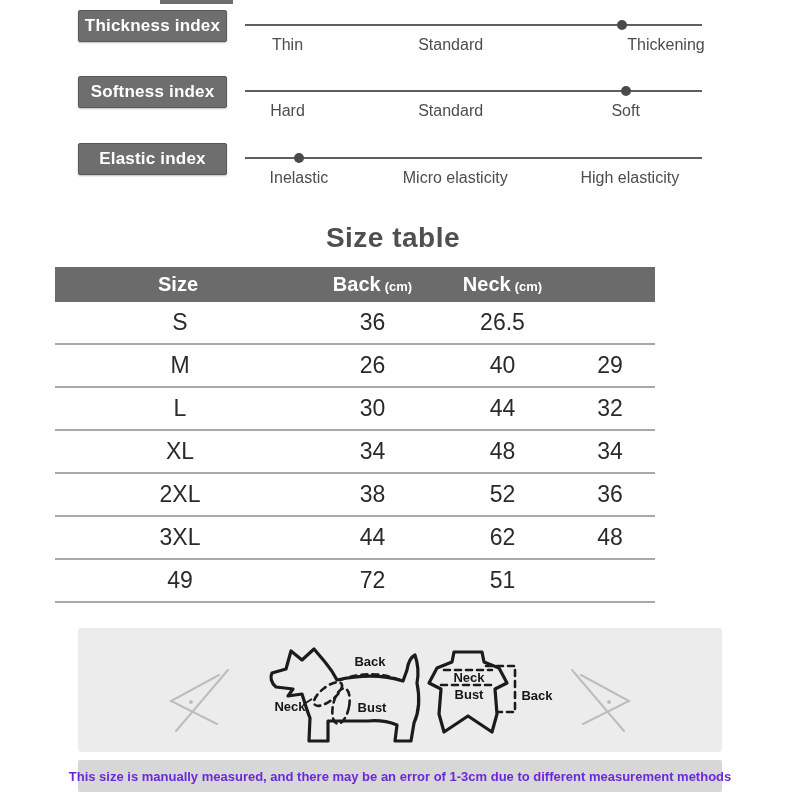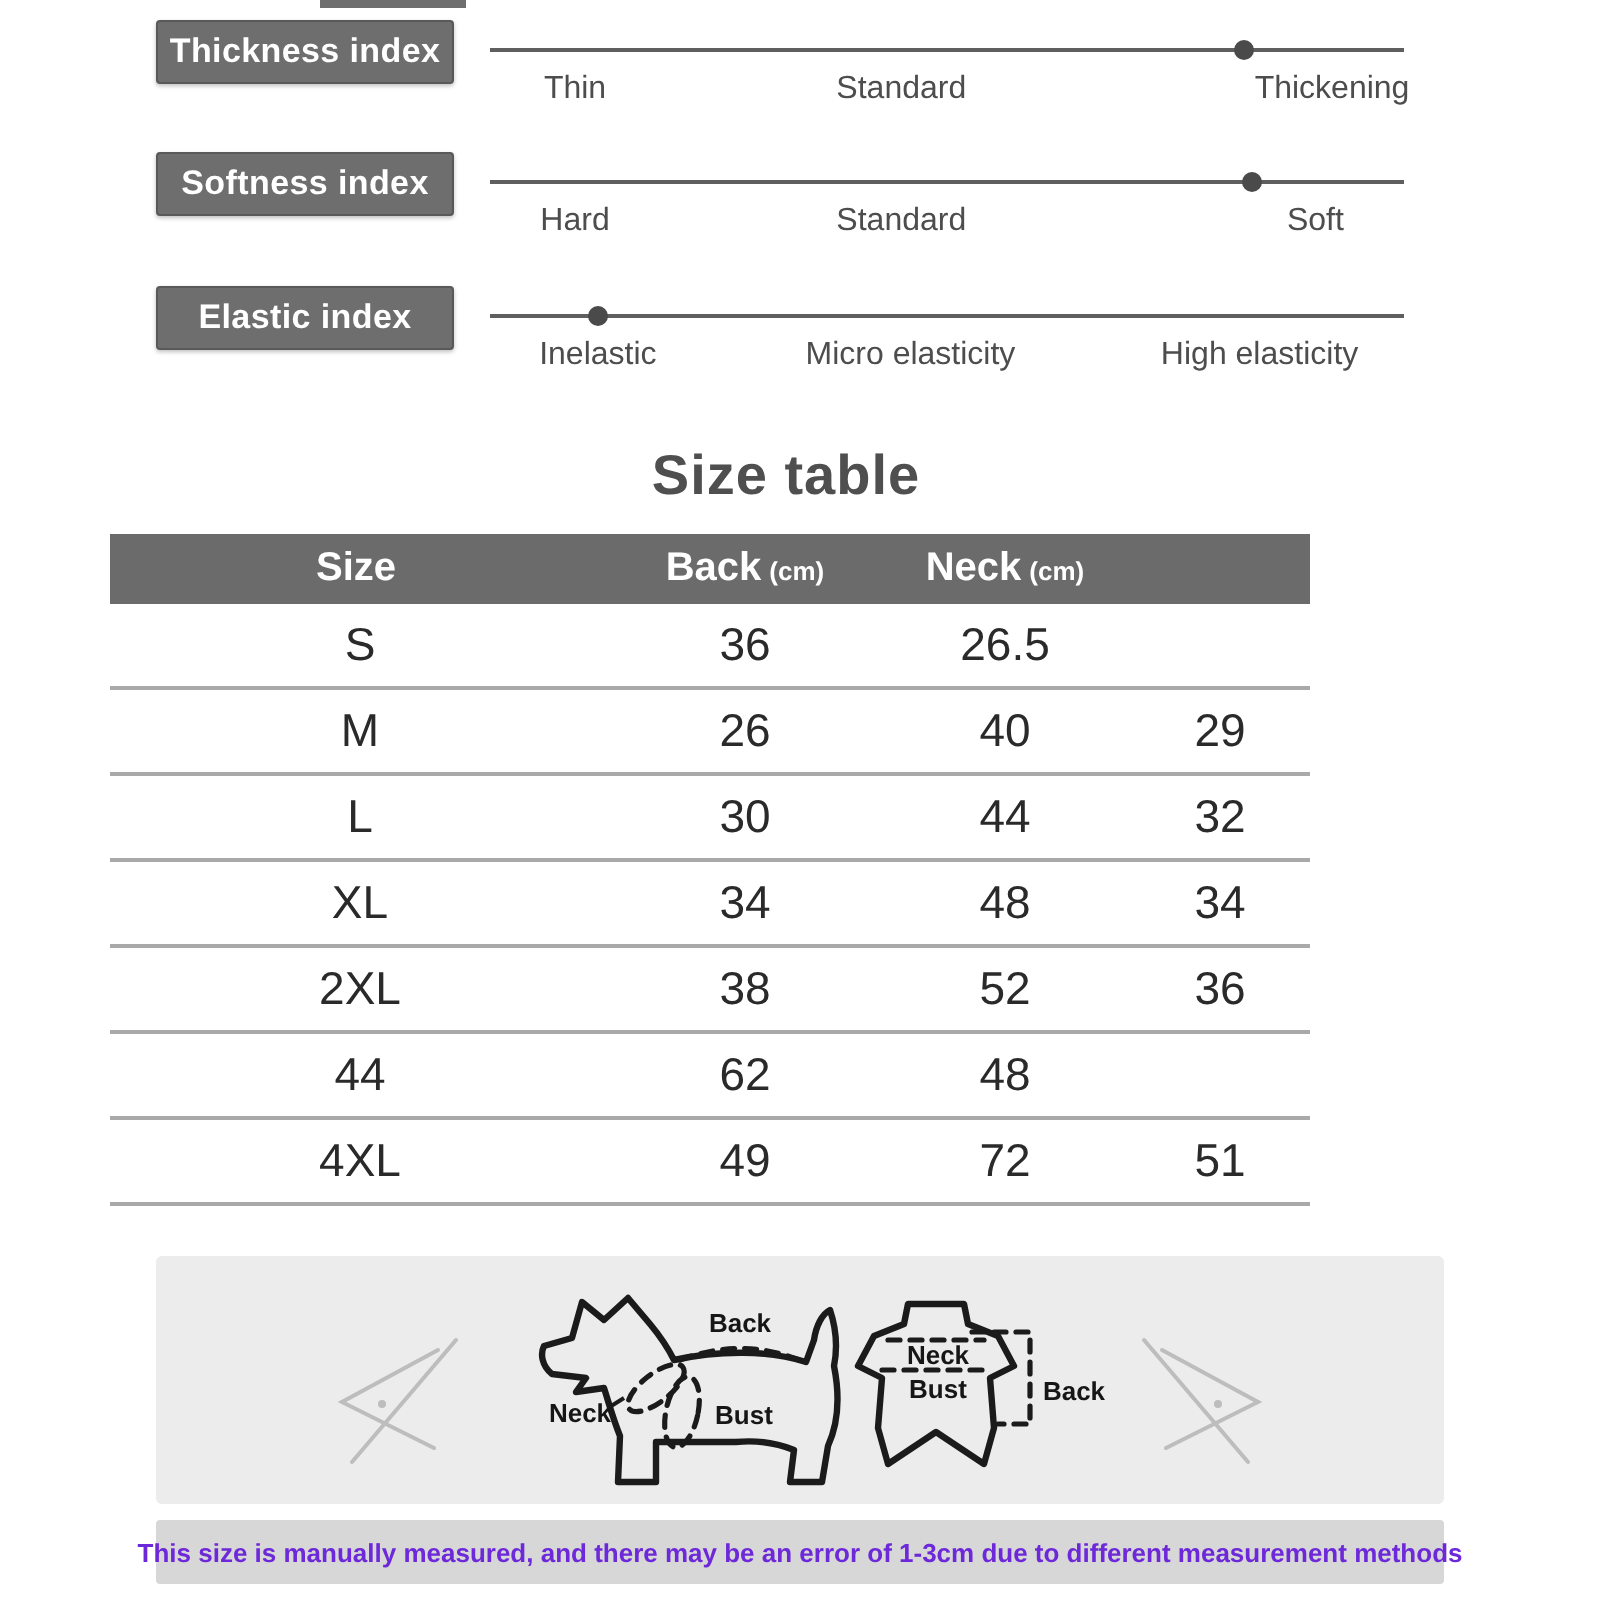--- a/index.html
+++ b/index.html
@@ -16,21 +16,21 @@
          border:1px solid #595959;border-radius:2px;color:#ffffff;font-size:17px;font-weight:bold;
          display:flex;align-items:center;justify-content:center;letter-spacing:.2px;
          box-shadow:0 1px 2px rgba(0,0,0,.25);}
   .track{position:absolute;left:245px;top:14px;width:457px;height:2px;background:#5f5f5f;}
   .dot{position:absolute;top:-4px;width:10px;height:10px;margin-left:-5px;border-radius:50%;
        background:#4a4a4a;}
   .opts{position:absolute;left:245px;top:26px;width:457px;height:22px;}
   .opt{position:absolute;transform:translateX(-50%);white-space:nowrap;color:#4d4d4d;
        font-size:16px;top:0;}
   .r1 .opt.o1,.r2 .opt.o1{left:9.3%;} .r1 .opt.o2,.r2 .opt.o2{left:45%;}
-  .r1 .opt.o3{left:82.5%;margin-left:44px;} .r2 .opt.o3{left:83.3%;margin-left:32px;}
+  .r1 .opt.o3{left:82.5%;margin-left:44px;} .r2 .opt.o3{left:83.3%;}
   .r3 .opt.o1{left:11.8%;} .r3 .opt.o2{left:46%;} .r3 .opt.o3{left:84.2%;}
 
   
   .tbl-title{position:absolute;left:0;top:222px;width:786px;text-align:center;
              font-size:28px;font-weight:bold;color:#4f4f4f;letter-spacing:.5px;}
   .size-table{position:absolute;left:55px;top:267px;width:600px;}
   .thead{display:grid;grid-template-columns:250px 135px 125px 90px;height:35px;
          background:#6b6b6b;color:#ffffff;align-items:center;}
   .th{text-align:center;font-size:20px;font-weight:bold;white-space:nowrap;}
   .th .unit{font-size:13px;font-weight:bold;margin-left:4px;}
@@ -124,26 +124,26 @@
     <div class="td">48</div>
     <div class="td">34</div>
   </div>
   <div class="tr">
     <div class="td">2XL</div>
     <div class="td">38</div>
     <div class="td">52</div>
     <div class="td">36</div>
   </div>
   <div class="tr">
+    <div class="td">3XL</div>
     <div class="td">44</div>
     <div class="td">62</div>
     <div class="td">48</div>
   </div>
   <div class="tr">
-    <div class="td">4XL</div>
     <div class="td">49</div>
     <div class="td">72</div>
     <div class="td">51</div>
   </div>
 </div>
 
 <div class="diagram">
   <svg width="644" height="124" viewBox="0 0 644 124">
 
     <g class="mark">

